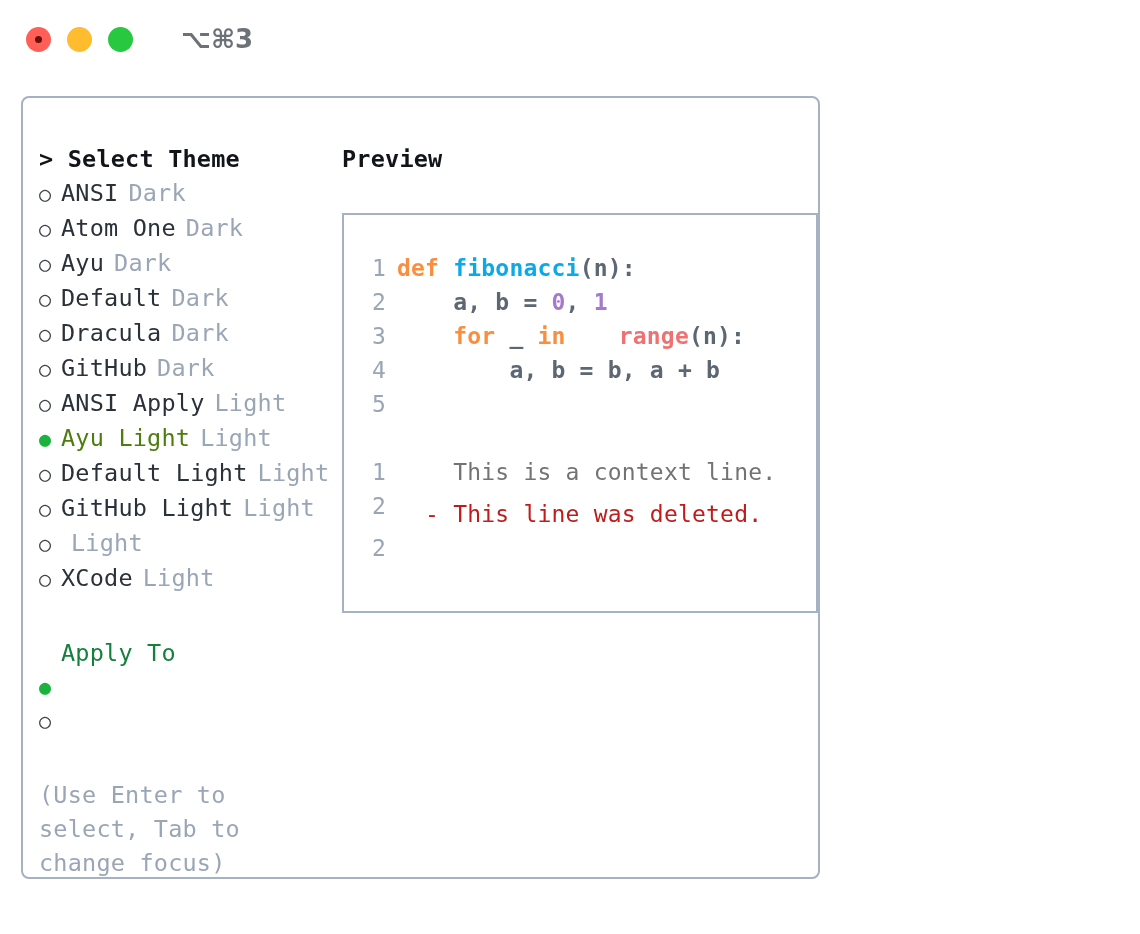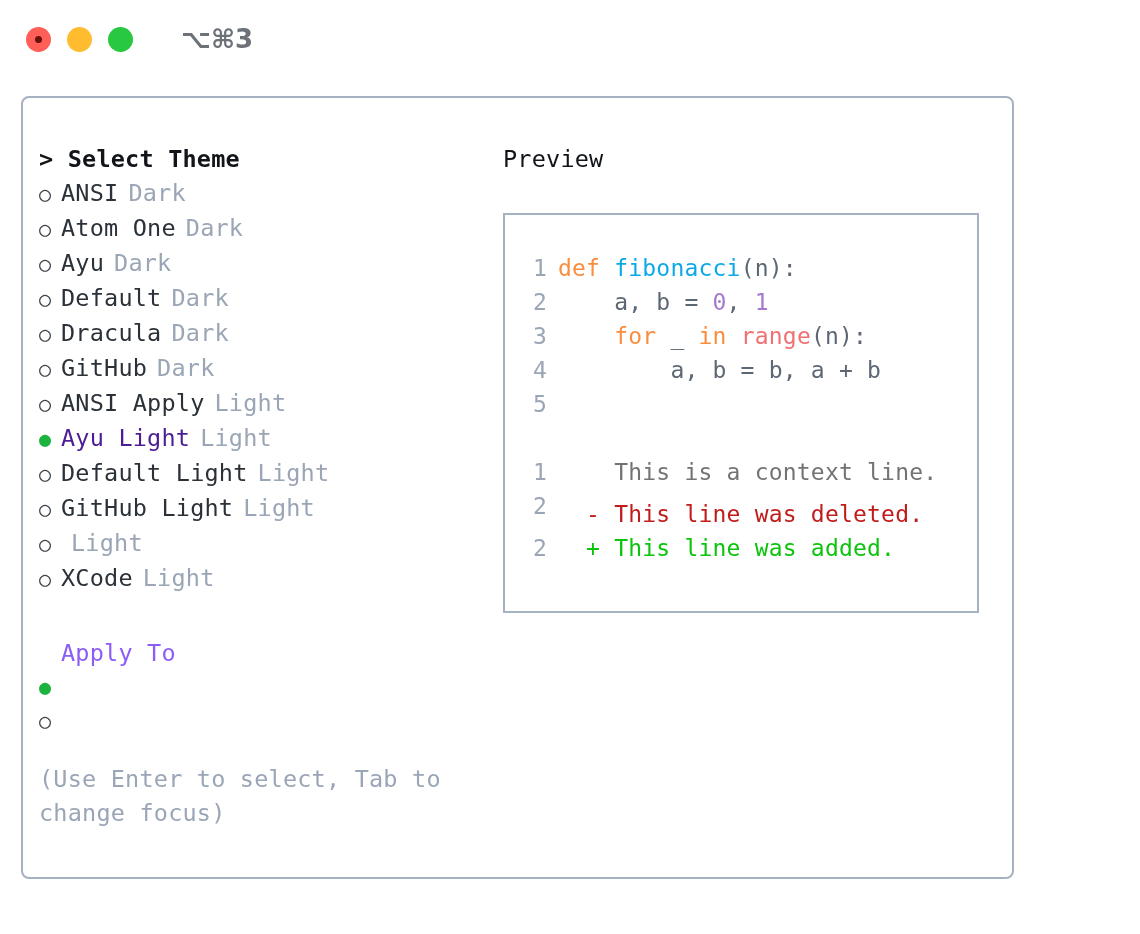--- a/index.html
+++ b/index.html
@@ -64,21 +64,21 @@
     color: #6d7278;
     letter-spacing: 0px;
     font-family: "DejaVu Sans", sans-serif;
   }
 
   
   .card {
     position: absolute;
     left: 21px;
     top: 96px;
-    width: 993px;
+    width: 799px;
     height: 783px;
     border: 2px solid #a6b1c2;
     border-radius: 8px;
     box-sizing: border-box;
     background: #ffffff;
   }
 
   .card-inner {
     display: flex;
     padding: 44px 0 0 0;
@@ -115,55 +115,55 @@
   .bullet {
     width: 22px;
     display: inline-block;
     flex: 0 0 22px;
     font-size: 20px;
     line-height: 34px;
     color: #3d434a;
   }
   .opt.selected .bullet { color: #19b33d; }
   .opt-label { color: #2b3138; }
-  .opt.selected .opt-label { color: #4c1d95; }
+  .opt.selected .opt-label { color: #4d7c0f; }
   .opt-kind {
     color: #9aa5b5;
     margin-left: 10px;
   }
 
   .group-gap { height: 40px; }
 
   .subhead {
     font-size: 23.5px;
-    color: #8b5cf6;
+    color: #15803d;
     line-height: 34px;
     padding-left: 22px;
     white-space: pre;
     letter-spacing: 0.2px;
   }
 
   .hint {
-    margin-top: 24px;
+    margin-top: 40px;
     font-size: 23.5px;
     line-height: 34px;
     color: #9aa5b5;
     max-width: 404px;
     letter-spacing: 0.2px;
   }
 
   
   .right-col {
     flex: 1;
     padding-left: 10px;
     box-sizing: border-box;
   }
   .preview-title {
     font-size: 23.5px;
-    font-weight: normal;
+    font-weight: bold;
     color: #111418;
     line-height: 34px;
     letter-spacing: 0.2px;
   }
   .preview-box {
     margin-top: 37px;
     width: 476px;
     height: 400px;
     border: 2px solid #a6b1c2;
     box-sizing: border-box;
@@ -178,26 +178,26 @@
     white-space: pre;
     letter-spacing: 0.2px;
   }
   .lineno {
     color: #9aa5b5;
     width: 28px;
     flex: 0 0 28px;
     text-align: right;
     margin-right: 11px;
   }
-  .code-text { color: #5c6773; }
+  .code-text { color: #5c6773; font-weight: bold; }
 
   .tok-kw   { color: #fa8d3e; }
   .tok-fn   { color: #0ca9e8; }
   .tok-num  { color: #a37acc; }
-  .tok-call { color: #f07171; }
+  .tok-call { color: #f07171; margin-left: 39px; }
   .tok-plain{ color: #5c6773; }
 
   .blank-line { height: 34px; }
 
   .diff-ctx { color: #737373; }
   .diff-del { color: #c01c1c; margin-top: 8px; }
   .diff-add { color: #0bc40b; }
 </style>
 </head>
 <body>
@@ -255,21 +255,21 @@
               <div class="code-line"><span class="lineno">1</span><span class="code-text"><span class="tok-kw">def </span><span class="tok-fn">fibonacci</span><span class="tok-plain">(n):</span></span></div>
               <div class="code-line"><span class="lineno">2</span><span class="code-text"><span class="tok-plain">    a, b = </span><span class="tok-num">0</span><span class="tok-plain">, </span><span class="tok-num">1</span></span></div>
               <div class="code-line"><span class="lineno">3</span><span class="code-text"><span class="tok-plain">    </span><span class="tok-kw">for</span><span class="tok-plain"> _ </span><span class="tok-kw">in</span><span class="tok-plain"> </span><span class="tok-call">range</span><span class="tok-plain">(n):</span></span></div>
               <div class="code-line"><span class="lineno">4</span><span class="code-text"><span class="tok-plain">        a, b = b, a + b</span></span></div>
               <div class="code-line"><span class="lineno">5</span></div>
             </div>
           <div class="blank-line"></div>
           <div id="diff-block">
               <div class="code-line"><span class="lineno">1</span><span class="diff-ctx">    This is a context line.</span></div>
               <div class="code-line"><span class="lineno">2</span><span class="diff-del">  - This line was deleted.</span></div>
-              <div class="code-line"><span class="lineno">2</span><span class="diff-add">  + This line was added.</span></div>
+              <div class="code-line"><span class="lineno">2</span></div>
             </div>
         </div>
       </div>
 
     </div>
   </div>
 
 </div>
 
 </body></html>

